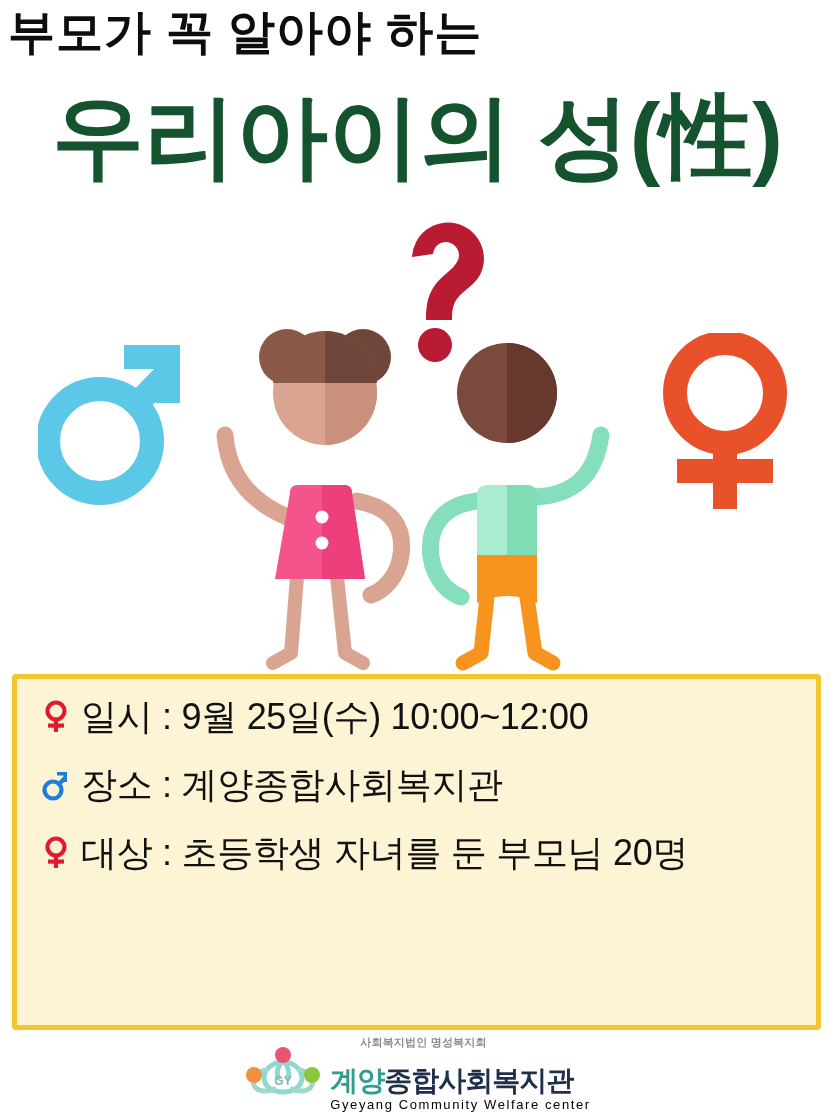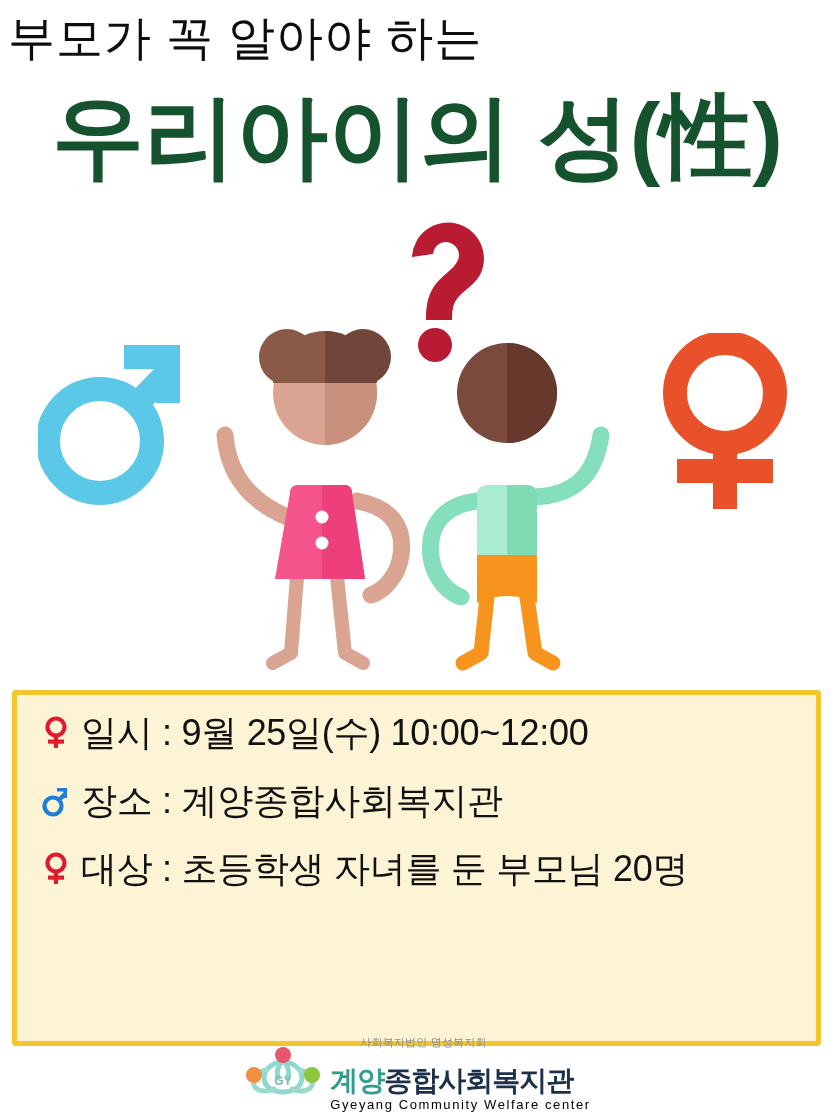--- a/index.html
+++ b/index.html
@@ -19,25 +19,25 @@
   
   .title-block {
     position: absolute;
     top: 0;
     left: 0;
     width: 835px;
     text-align: center;
   }
   .subtitle {
     position: absolute;
-    top: 8px;
+    top: 2px;
     left: 8px;
     font-size: 47px;
     line-height: 60px;
-    font-weight: 400;
+    font-weight: 700;
     letter-spacing: 1px;
     color: #0d0d0d;
     white-space: nowrap;
     text-align: left;
   }
   .main-title {
     position: absolute;
     top: 78px;
     left: 0;
     width: 835px;
@@ -85,21 +85,21 @@
     left: 205px;
     top: 100px;
     width: 430px;
     height: 370px;
   }
 
   
   .info-box {
     position: absolute;
     left: 12px;
-    top: 690px;
+    top: 674px;
     width: 799px;
     height: 342px;
     background: #fdf4d6;
     border: 5px solid #f3c52f;
     border-radius: 4px;
     box-sizing: content-box;
     padding: 4px 0 0 0;
   }
   .info-row {
     display: flex;
@@ -144,21 +144,21 @@
     flex-direction: column;
     align-items: flex-start;
     line-height: 1;
   }
   .logo-tagline {
     font-size: 11px;
     color: #8d8d8d;
     letter-spacing: 0.2px;
     margin-bottom: 19px;
     padding-left: 30px;
-    font-weight: 400;
+    font-weight: 700;
   }
   .logo-main {
     font-size: 28px;
     font-weight: 700;
     letter-spacing: -1px;
     white-space: nowrap;
   }
   .logo-main .kr-teal { color: #2f9e8f; }
   .logo-main .kr-navy { color: #1d2f4a; }
   .logo-en {

